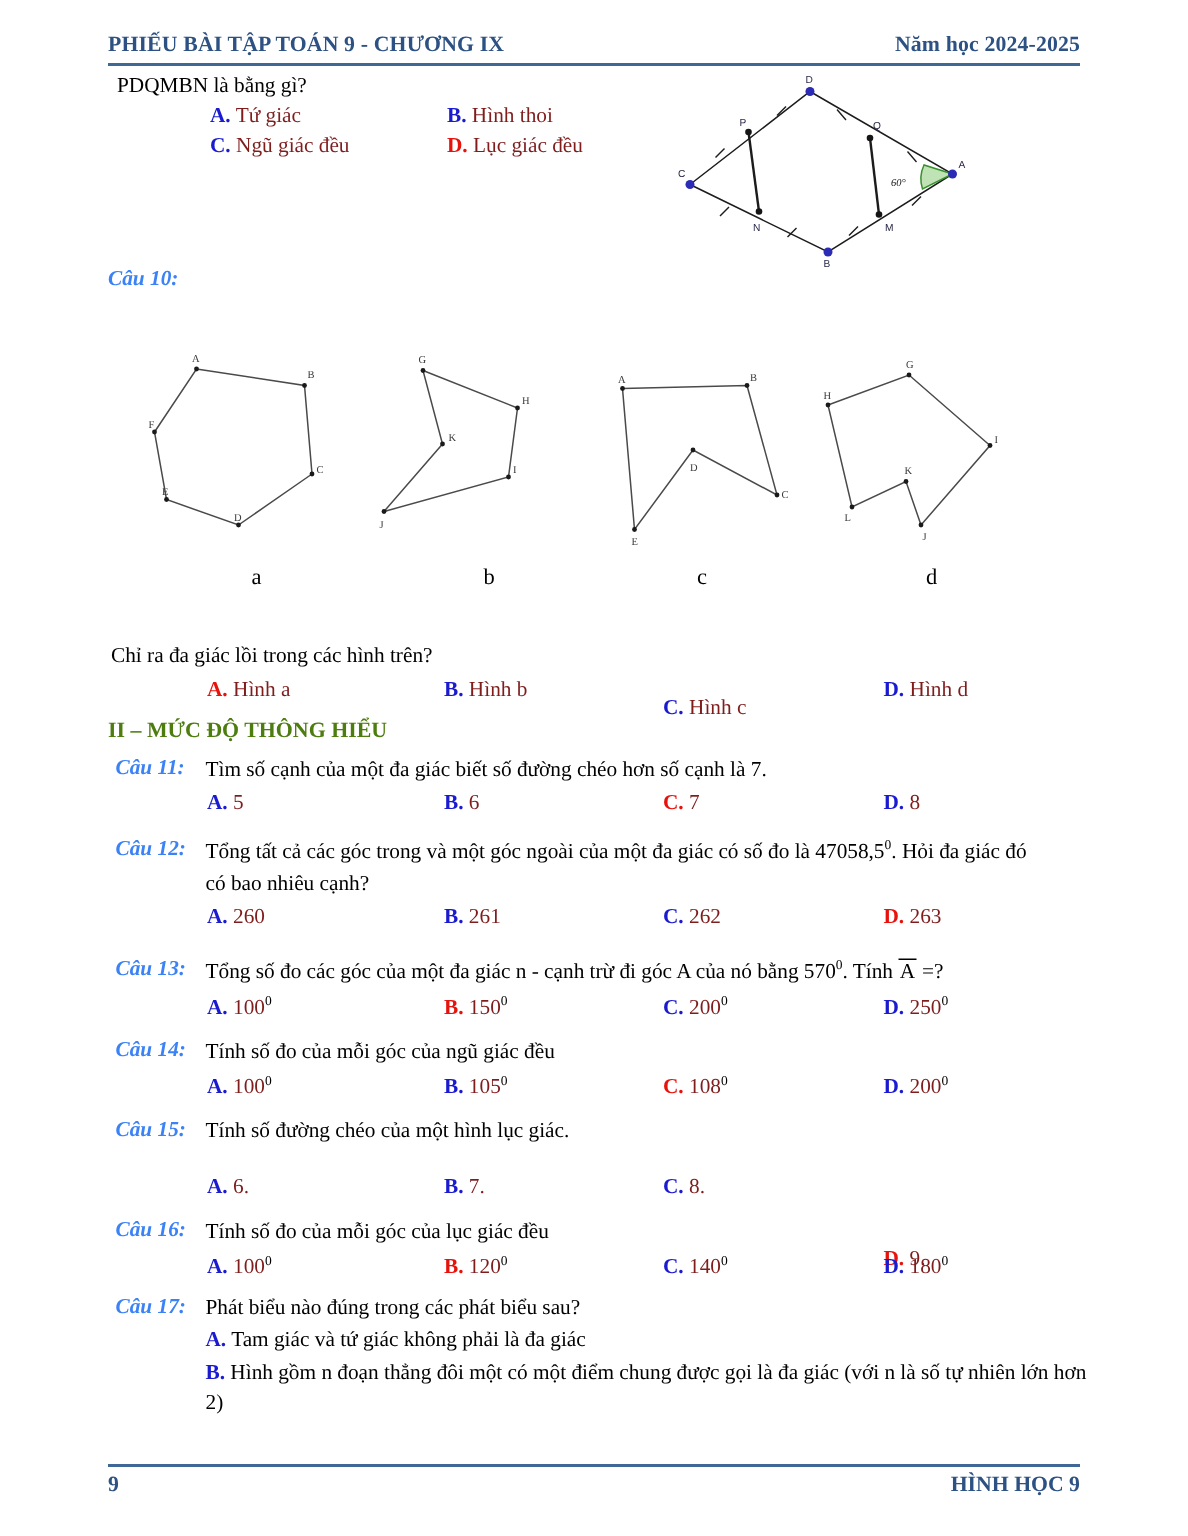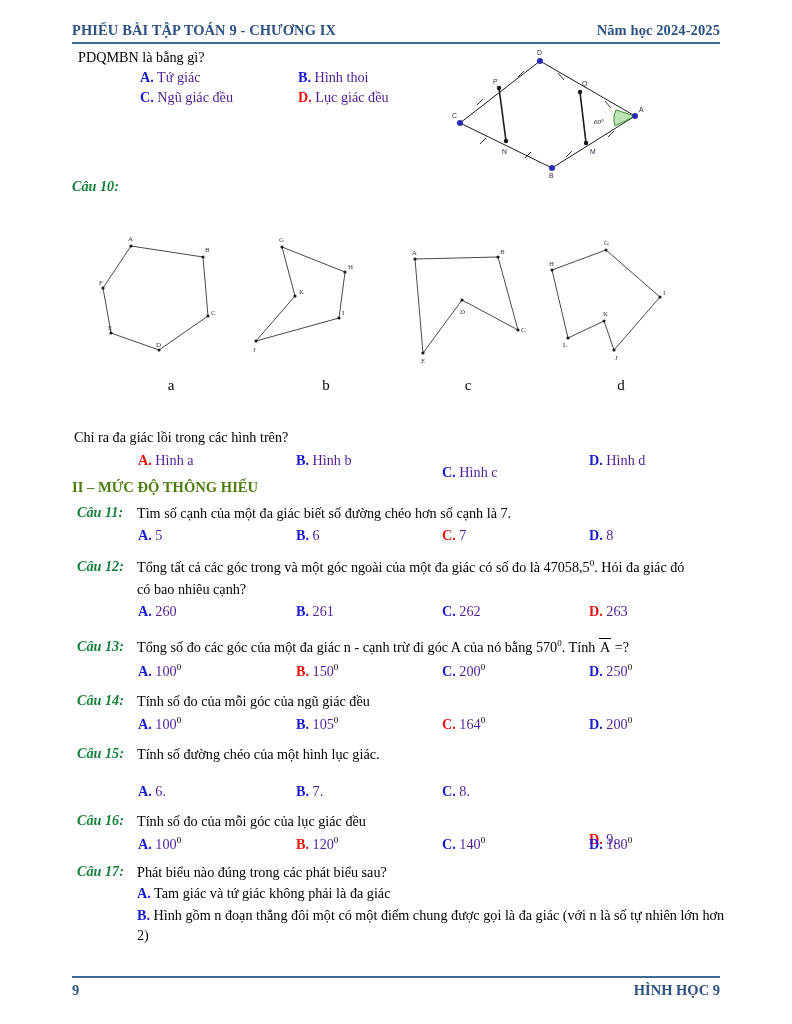--- a/index.html
+++ b/index.html
@@ -52,36 +52,36 @@
   .footer-right { right: 0; }
 
   
   .txt { position: absolute; font-size: 14.2px; line-height: 1.28; white-space: nowrap; }
   .wrapt { position: absolute; font-size: 14.2px; line-height: 1.42; }
 
   .q-label {
     position: absolute;
     font-weight: bold;
     font-style: italic;
-    color: #15803d;
+    color: #3b82f6;
     font-size: 14.2px;
     white-space: nowrap;
   }
   .sec-head {
     position: absolute;
     font-weight: bold;
     color: #4d7c0f;
     font-size: 14.6px;
     white-space: nowrap;
   }
 
   .opt { position: absolute; font-size: 14.2px; white-space: nowrap; }
   .opt .k { font-weight: bold; color: #1a1ad0; }
   .opt .k.red { color: #e8120c; }
-  .opt .v { color: #4c1d95; }
+  .opt .v { color: #7f1d1d; }
   sup { font-size: 9px; vertical-align: super; }
 
   .fig-cap {
     position: absolute;
     font-size: 15px;
     color: #000;
     text-align: center;
     width: 24px;
   }
 
@@ -322,21 +322,21 @@
   <div class="opt" style="left:138px; top:715px;">
     <span class="k">A.</span>
     <span class="v">100</span><sup>0</sup>
   </div>
   <div class="opt" style="left:296px; top:715px;">
     <span class="k">B.</span>
     <span class="v">105</span><sup>0</sup>
   </div>
   <div class="opt" style="left:442px; top:715px;">
     <span class="k red">C.</span>
-    <span class="v">164</span><sup>0</sup>
+    <span class="v">108</span><sup>0</sup>
   </div>
   <div class="opt" style="left:589px; top:715px;">
     <span class="k">D.</span>
     <span class="v">200</span><sup>0</sup>
   </div>
 
   <div class="q-label" style="left:77px; top:745px;">Câu 15:</div>
   <div class="txt" style="left:137px; top:745px;">Tính số đường chéo của một hình lục giác.</div>
   <div class="opt" style="left:138px; top:783px;">
     <span class="k">A.</span>

